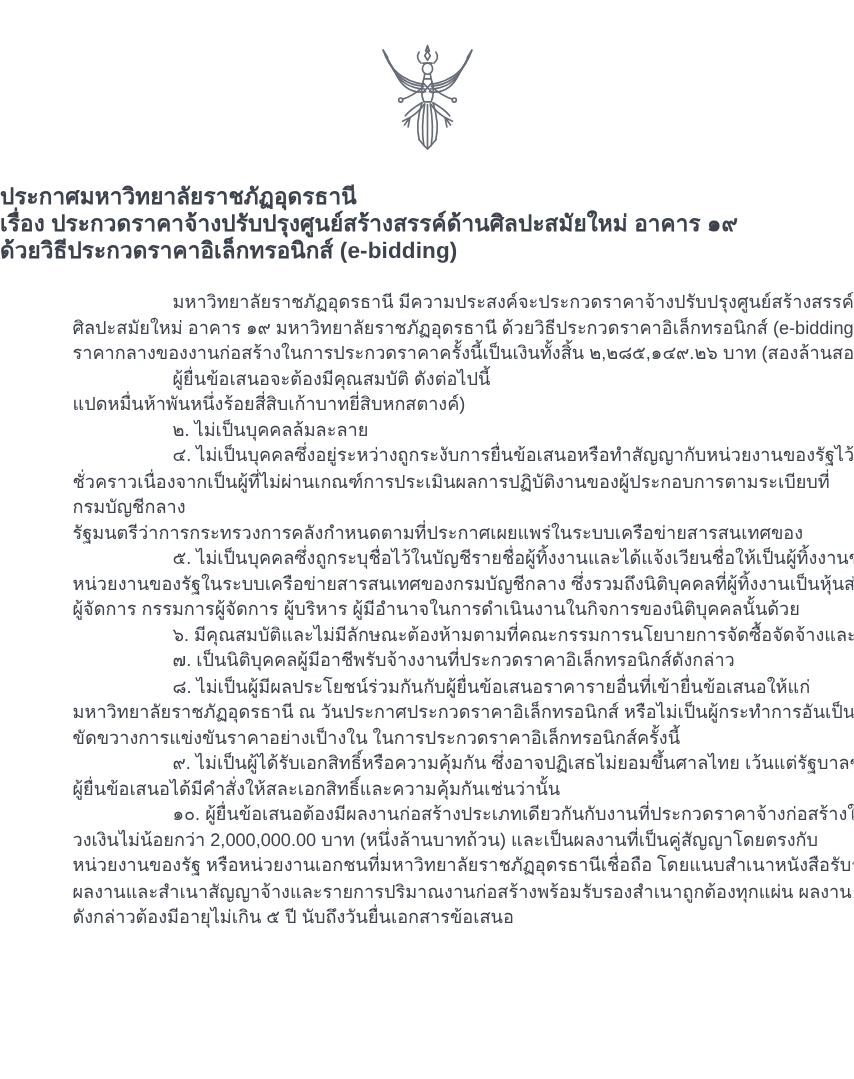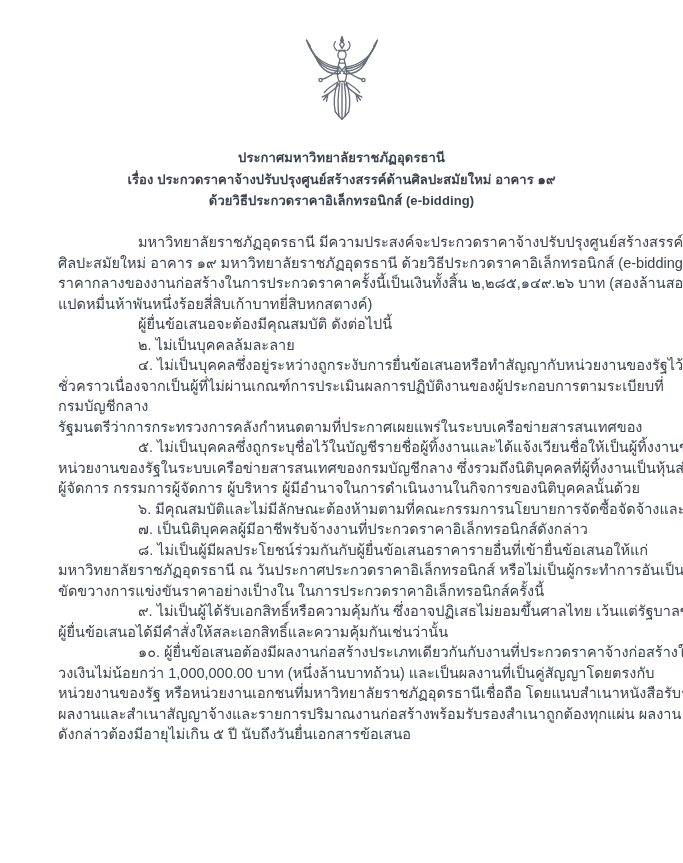--- a/index.html
+++ b/index.html
@@ -23,22 +23,21 @@
     transform: translateX(-50%);
     width: 92px;
     height: 96px;
   }
   .emblem svg { display: block; width: 100%; height: 100%; }
   .title-block {
     position: absolute;
     top: 147px;
     left: 0;
     width: 100%;
-    text-align: center;
-    font-size: 13px;
+    font-size: 18px;
     font-weight: 700;
     line-height: 21.5px;
     letter-spacing: 0.1px;
   }
   .body-block {
     position: absolute;
     top: 232px;
     left: 58px;
     width: 572px;
     font-size: 14.5px;
@@ -97,37 +96,37 @@
   <div class="title-block">
     <div class="title-line">ประกาศมหาวิทยาลัยราชภัฏอุดรธานี</div>
     <div class="title-line">เรื่อง ประกวดราคาจ้างปรับปรุงศูนย์สร้างสรรค์ด้านศิลปะสมัยใหม่ อาคาร ๑๙</div>
     <div class="title-line">ด้วยวิธีประกวดราคาอิเล็กทรอนิกส์ (e-bidding)</div>
   </div>
 
   <div class="body-block">
     <div class="doc-line indent">มหาวิทยาลัยราชภัฏอุดรธานี มีความประสงค์จะประกวดราคาจ้างปรับปรุงศูนย์สร้างสรรค์ด้าน</div>
     <div class="doc-line">ศิลปะสมัยใหม่ อาคาร ๑๙ มหาวิทยาลัยราชภัฏอุดรธานี ด้วยวิธีประกวดราคาอิเล็กทรอนิกส์ (e-bidding)</div>
     <div class="doc-line">ราคากลางของงานก่อสร้างในการประกวดราคาครั้งนี้เป็นเงินทั้งสิ้น ๒,๒๘๕,๑๔๙.๒๖ บาท (สองล้านสองแสน</div>
+    <div class="doc-line indent">ผู้ยื่นข้อเสนอจะต้องมีคุณสมบัติ ดังต่อไปนี้</div>
     <div class="doc-line">แปดหมื่นห้าพันหนึ่งร้อยสี่สิบเก้าบาทยี่สิบหกสตางค์)</div>
-    <div class="doc-line indent">ผู้ยื่นข้อเสนอจะต้องมีคุณสมบัติ ดังต่อไปนี้</div>
     <div class="doc-line indent">๒. ไม่เป็นบุคคลล้มละลาย</div>
     <div class="doc-line indent">๔. ไม่เป็นบุคคลซึ่งอยู่ระหว่างถูกระงับการยื่นข้อเสนอหรือทำสัญญากับหน่วยงานของรัฐไว้</div>
     <div class="doc-line">ชั่วคราวเนื่องจากเป็นผู้ที่ไม่ผ่านเกณฑ์การประเมินผลการปฏิบัติงานของผู้ประกอบการตามระเบียบที่</div>
     <div class="doc-line">กรมบัญชีกลาง</div>
     <div class="doc-line">รัฐมนตรีว่าการกระทรวงการคลังกำหนดตามที่ประกาศเผยแพร่ในระบบเครือข่ายสารสนเทศของ</div>
     <div class="doc-line indent">๕. ไม่เป็นบุคคลซึ่งถูกระบุชื่อไว้ในบัญชีรายชื่อผู้ทิ้งงานและได้แจ้งเวียนชื่อให้เป็นผู้ทิ้งงานของ</div>
     <div class="doc-line">หน่วยงานของรัฐในระบบเครือข่ายสารสนเทศของกรมบัญชีกลาง ซึ่งรวมถึงนิติบุคคลที่ผู้ทิ้งงานเป็นหุ้นส่วน</div>
     <div class="doc-line">ผู้จัดการ กรรมการผู้จัดการ ผู้บริหาร ผู้มีอำนาจในการดำเนินงานในกิจการของนิติบุคคลนั้นด้วย</div>
     <div class="doc-line indent">๖. มีคุณสมบัติและไม่มีลักษณะต้องห้ามตามที่คณะกรรมการนโยบายการจัดซื้อจัดจ้างและการ</div>
     <div class="doc-line indent">๗. เป็นนิติบุคคลผู้มีอาชีพรับจ้างงานที่ประกวดราคาอิเล็กทรอนิกส์ดังกล่าว</div>
     <div class="doc-line indent">๘. ไม่เป็นผู้มีผลประโยชน์ร่วมกันกับผู้ยื่นข้อเสนอราคารายอื่นที่เข้ายื่นข้อเสนอให้แก่</div>
     <div class="doc-line">มหาวิทยาลัยราชภัฏอุดรธานี ณ วันประกาศประกวดราคาอิเล็กทรอนิกส์ หรือไม่เป็นผู้กระทำการอันเป็นการ</div>
     <div class="doc-line">ขัดขวางการแข่งขันราคาอย่างเป็างใน ในการประกวดราคาอิเล็กทรอนิกส์ครั้งนี้</div>
     <div class="doc-line indent">๙. ไม่เป็นผู้ได้รับเอกสิทธิ์หรือความคุ้มกัน ซึ่งอาจปฏิเสธไม่ยอมขึ้นศาลไทย เว้นแต่รัฐบาลของ</div>
     <div class="doc-line">ผู้ยื่นข้อเสนอได้มีคำสั่งให้สละเอกสิทธิ์และความคุ้มกันเช่นว่านั้น</div>
     <div class="doc-line indent">๑๐. ผู้ยื่นข้อเสนอต้องมีผลงานก่อสร้างประเภทเดียวกันกับงานที่ประกวดราคาจ้างก่อสร้างใน</div>
-    <div class="doc-line">วงเงินไม่น้อยกว่า 1,000,000.00 บาท (หนึ่งล้านบาทถ้วน) และเป็นผลงานที่เป็นคู่สัญญาโดยตรงกับ</div>
+    <div class="doc-line">วงเงินไม่น้อยกว่า 2,000,000.00 บาท (หนึ่งล้านบาทถ้วน) และเป็นผลงานที่เป็นคู่สัญญาโดยตรงกับ</div>
     <div class="doc-line">หน่วยงานของรัฐ หรือหน่วยงานเอกชนที่มหาวิทยาลัยราชภัฏอุดรธานีเชื่อถือ โดยแนบสำเนาหนังสือรับรอง</div>
     <div class="doc-line">ผลงานและสำเนาสัญญาจ้างและรายการปริมาณงานก่อสร้างพร้อมรับรองสำเนาถูกต้องทุกแผ่น ผลงาน</div>
     <div class="doc-line">ดังกล่าวต้องมีอายุไม่เกิน ๕ ปี นับถึงวันยื่นเอกสารข้อเสนอ</div>
   </div>
 
 </div>
 
 </body></html>

